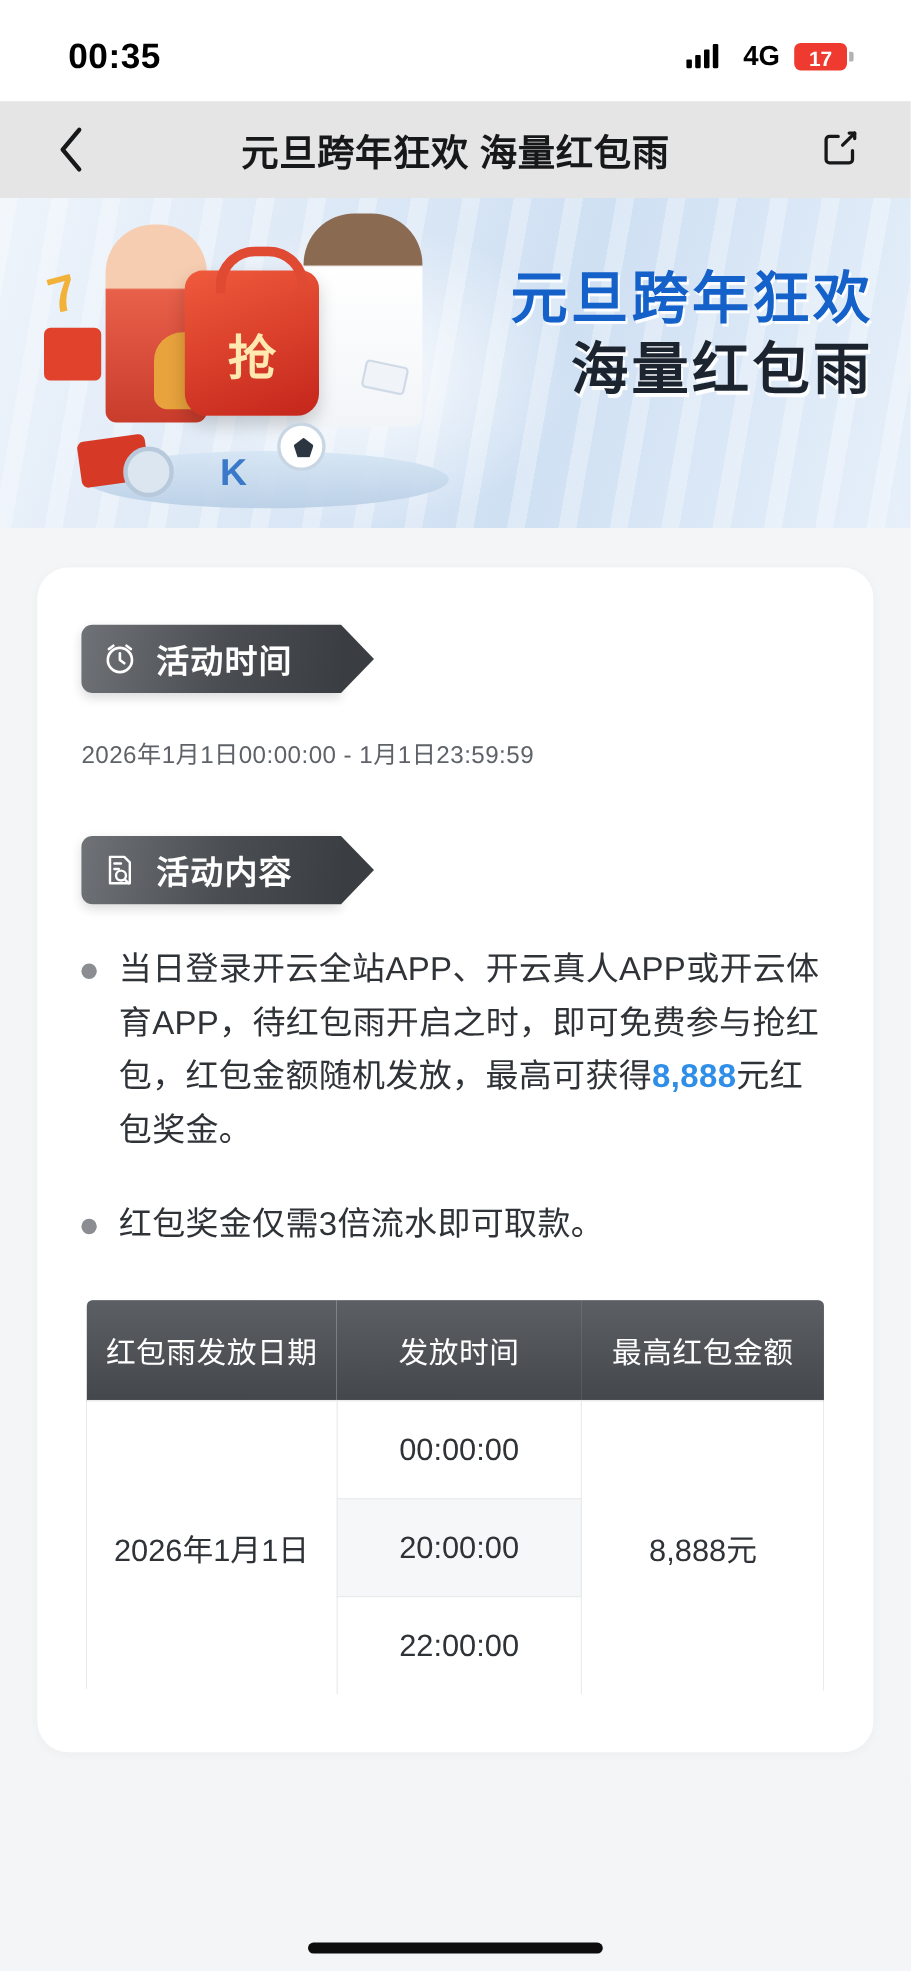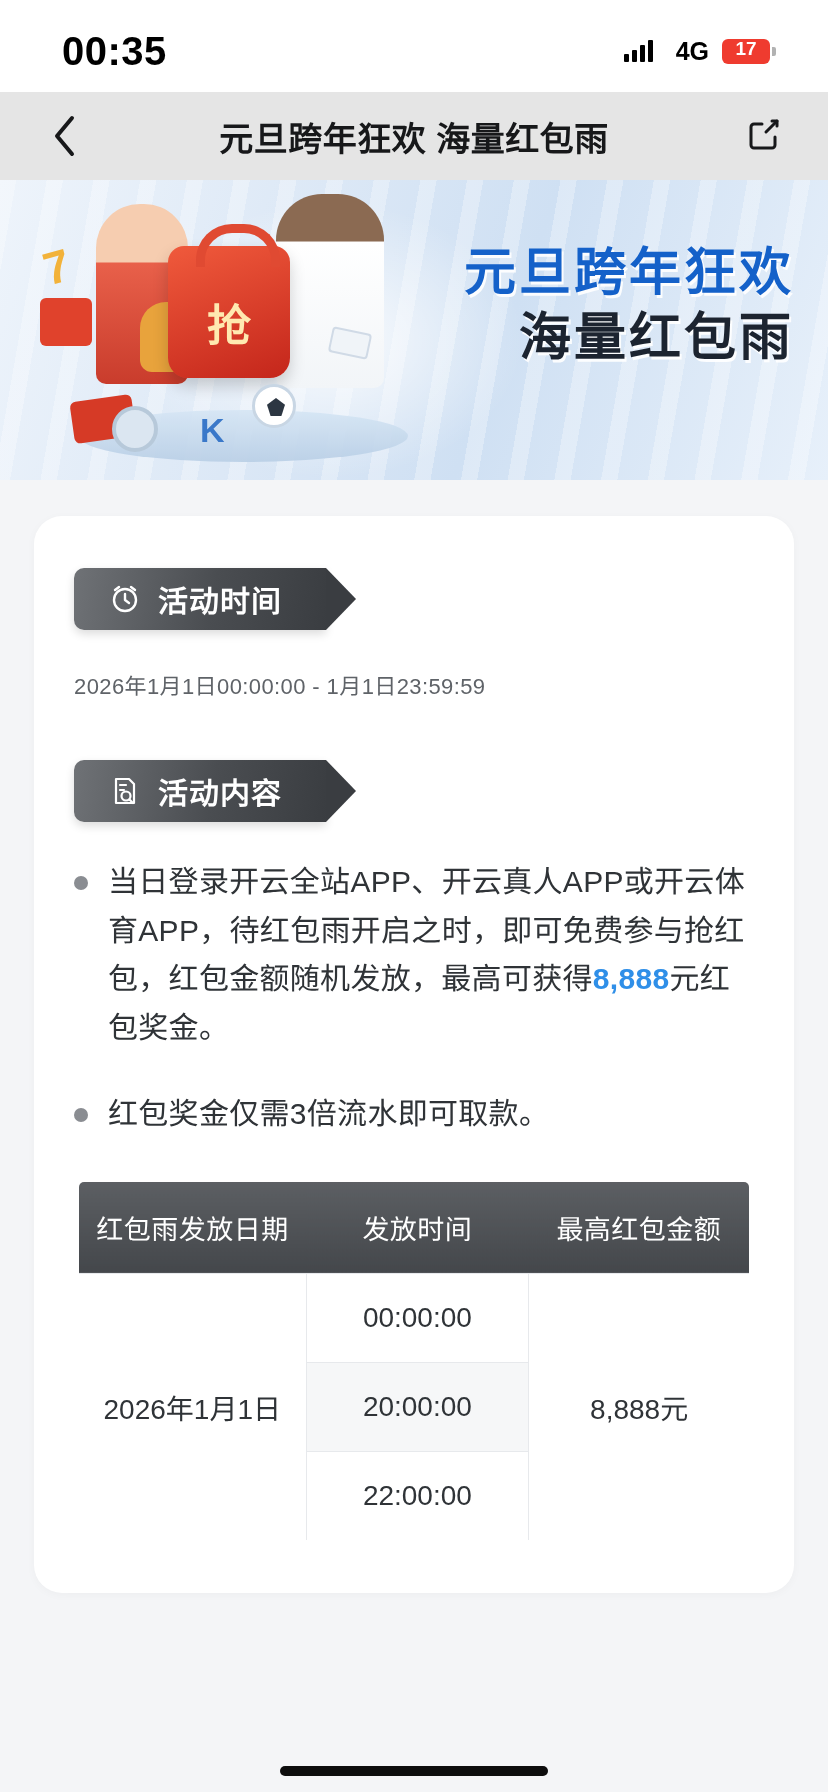--- a/index.html
+++ b/index.html
@@ -15,21 +15,21 @@
   
   .statusbar {
     height: 92px;
     display: flex;
     align-items: center;
     justify-content: space-between;
     padding: 0 58px 0 62px;
     background: #ffffff;
   }
   .status-time {
-    font-size: 40px;
+    font-size: 32px;
     font-weight: 700;
     color: #000;
     letter-spacing: 0.5px;
     padding-top: 10px;
   }
   .status-right {
     display: flex;
     align-items: center;
     gap: 9px;
     padding-top: 10px;
@@ -56,21 +56,21 @@
     color: #000;
     margin-left: 14px;
   }
   .battery {
     position: relative;
     width: 48px;
     height: 25px;
     border-radius: 6px;
     background: #ef3b2f;
     display: flex;
-    align-items: flex-start;
+    align-items: flex-end;
     justify-content: center;
     margin-left: 4px;
   }
   .battery::after {
     content: "";
     position: absolute;
     right: -6px;
     top: 8px;
     width: 4px;
     height: 9px;
@@ -258,21 +258,21 @@
     box-shadow: 0 2px 10px rgba(0,0,0,0.03);
   }
 
   
   .tag {
     position: relative;
     display: inline-flex;
     align-items: center;
     gap: 16px;
     height: 62px;
-    padding: 0 44px 0 34px;
+    padding: 0 44px 0 18px;
     background: linear-gradient(100deg,#6f7276 0%,#4a4d51 55%,#3a3d41 100%);
     border-radius: 10px 0 0 10px;
     box-shadow: 0 4px 10px rgba(0,0,0,0.14);
   }
   .tag::after {
     content: "";
     position: absolute;
     right: -30px; top: 0;
     width: 0; height: 0;
     border-top: 31px solid transparent;

